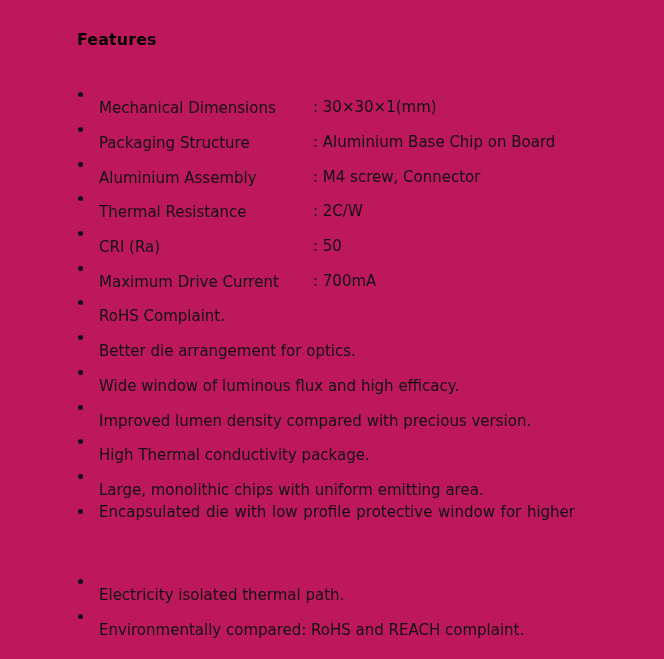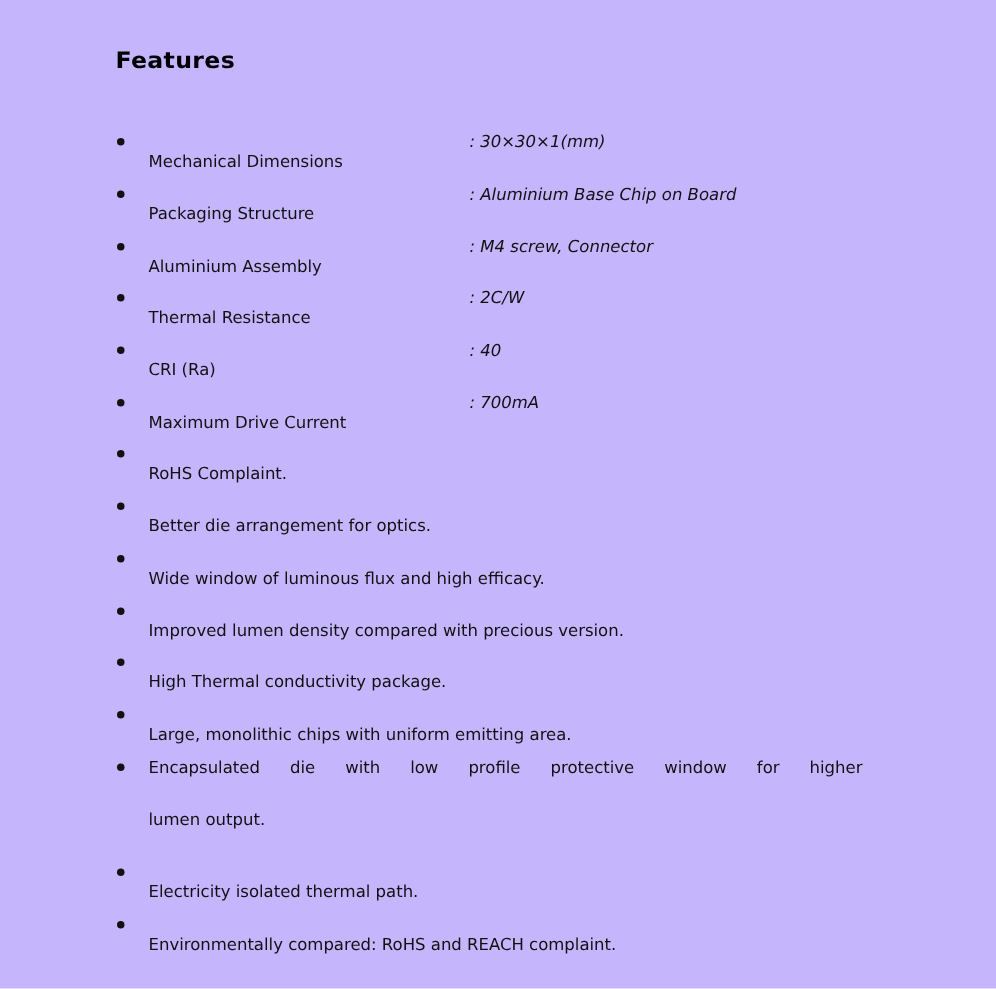--- a/index.html
+++ b/index.html
@@ -13,21 +13,21 @@
       overflow: hidden;
       position: relative;
       color: #111111;
       font-family: "DejaVu Sans", sans-serif;
     }
     .page {
       position: absolute;
       left: 0; top: 0;
       width: 664px;
       height: 659px;
-      background: #c4b5fd;
+      background: #be185d;
     }
     .title {
       position: absolute;
       left: 77px;
       top: 31px;
       font-family: "DejaVu Sans", sans-serif;
       font-weight: bold;
       font-size: 15px;
       letter-spacing: 0.2px;
       color: #000;
@@ -39,21 +39,21 @@
       left: 0;
       top: 0;
       margin: 0;
       padding: 0;
       list-style: none;
     }
     .item {
       position: absolute;
       left: 78px;
       width: 500px;
-      font-size: 11px;
+      font-size: 15px;
       line-height: 20px;
       color: #111;
       white-space: nowrap;
     }
     .bullet {
       position: absolute;
       left: 0;
       top: 7px;
       width: 5px;
       height: 5px;
@@ -61,22 +61,21 @@
       background: #111;
     }
     .label {
       position: absolute;
       left: 21px;
       top: 13px;
     }
     .value {
       position: absolute;
       left: 235px;
-      top: 0;
-      font-style: italic;
+      top: 12px;
     }
     .wrap-line {
       position: absolute;
       left: 21px;
       top: 0;
       width: 476px;
       text-align: justify;
       text-align-last: justify;
       white-space: nowrap;
     }
@@ -110,21 +109,21 @@
       <span class="value">: M4 screw, Connector</span>
     </div>
     <div class="item" style="top:189px">
       <span class="bullet"></span>
       <span class="label">Thermal Resistance</span>
       <span class="value">: 2C/W</span>
     </div>
     <div class="item" style="top:224px">
       <span class="bullet"></span>
       <span class="label">CRI (Ra)</span>
-      <span class="value">: 40</span>
+      <span class="value">: 50</span>
     </div>
     <div class="item" style="top:259px">
       <span class="bullet"></span>
       <span class="label">Maximum Drive Current</span>
       <span class="value">: 700mA</span>
     </div>
 
     <div class="item" style="top:293px">
       <span class="bullet"></span>
       <span class="label">RoHS Complaint.</span>
@@ -146,21 +145,20 @@
       <span class="label">High Thermal conductivity package.</span>
     </div>
     <div class="item" style="top:467px">
       <span class="bullet"></span>
       <span class="label">Large, monolithic chips with uniform emitting area.</span>
     </div>
 
     <div class="item" style="top:502px; height:55px">
       <span class="bullet"></span>
       <span class="wrap-line">Encapsulated die with low profile protective window for higher</span>
-      <span class="cont-line">lumen output.</span>
     </div>
 
     <div class="item" style="top:572px">
       <span class="bullet"></span>
       <span class="label">Electricity isolated thermal path.</span>
     </div>
     <div class="item" style="top:607px">
       <span class="bullet"></span>
       <span class="label">Environmentally compared: RoHS and REACH complaint.</span>
     </div>

